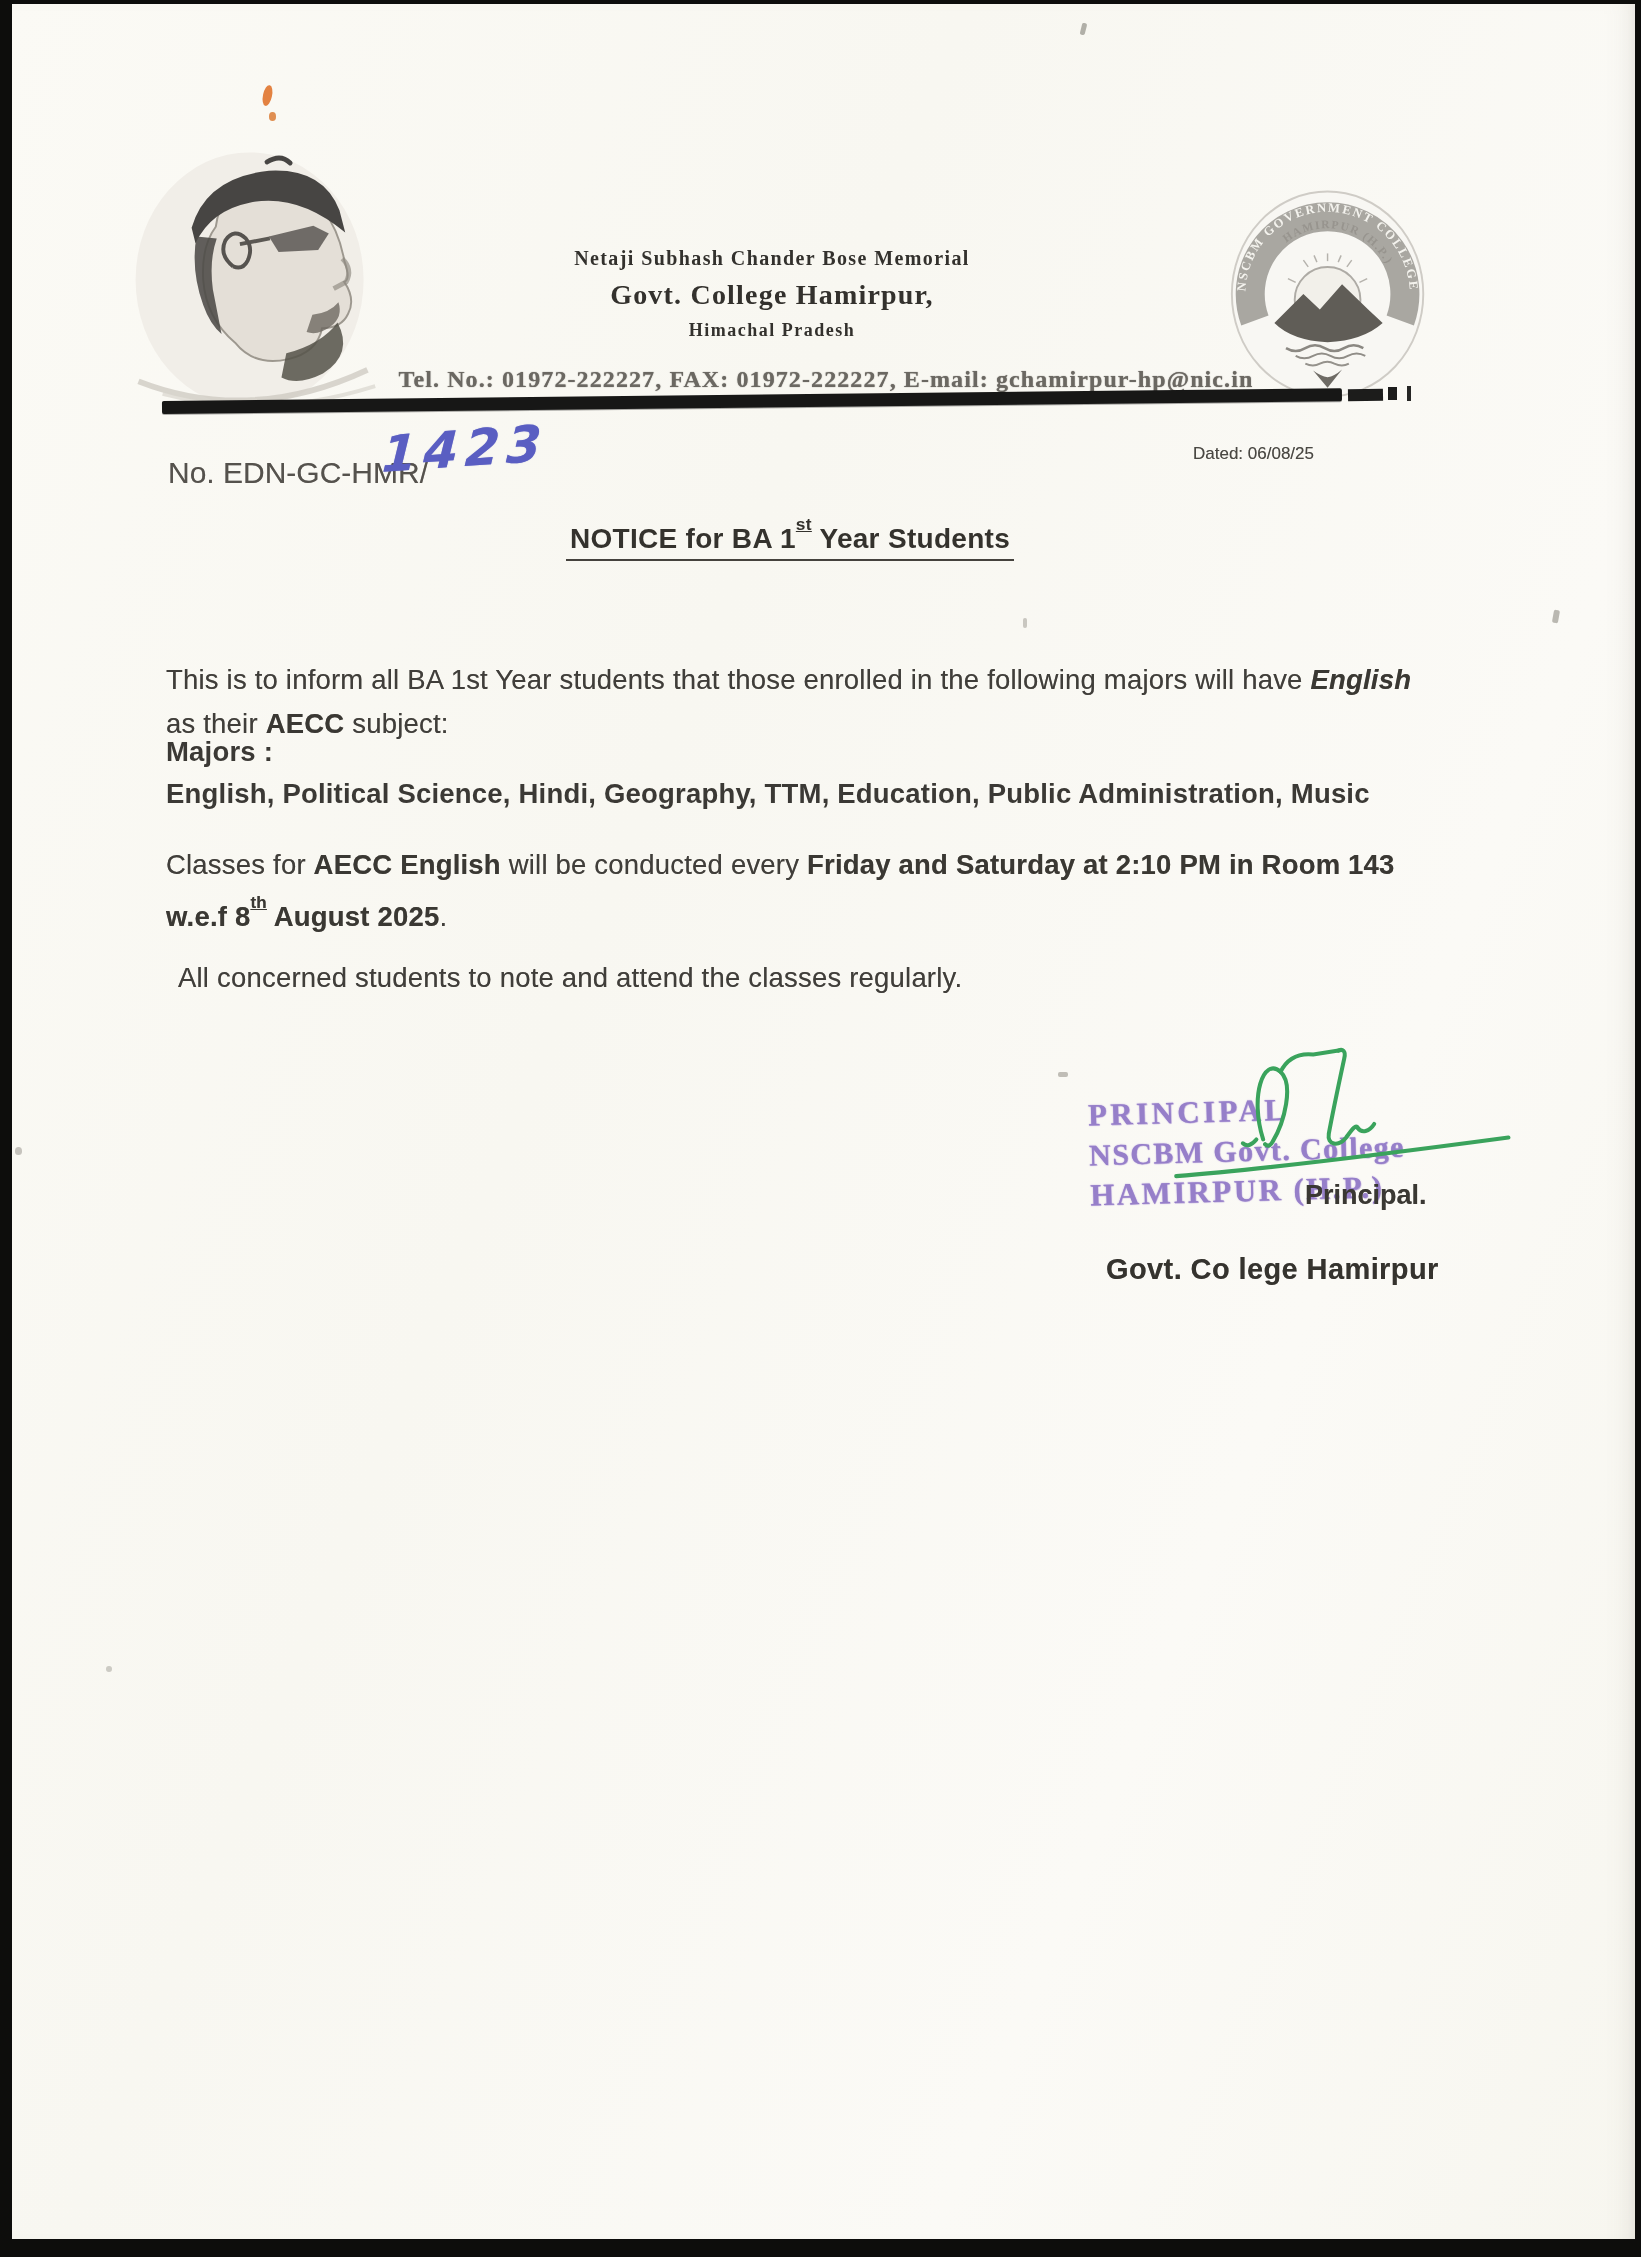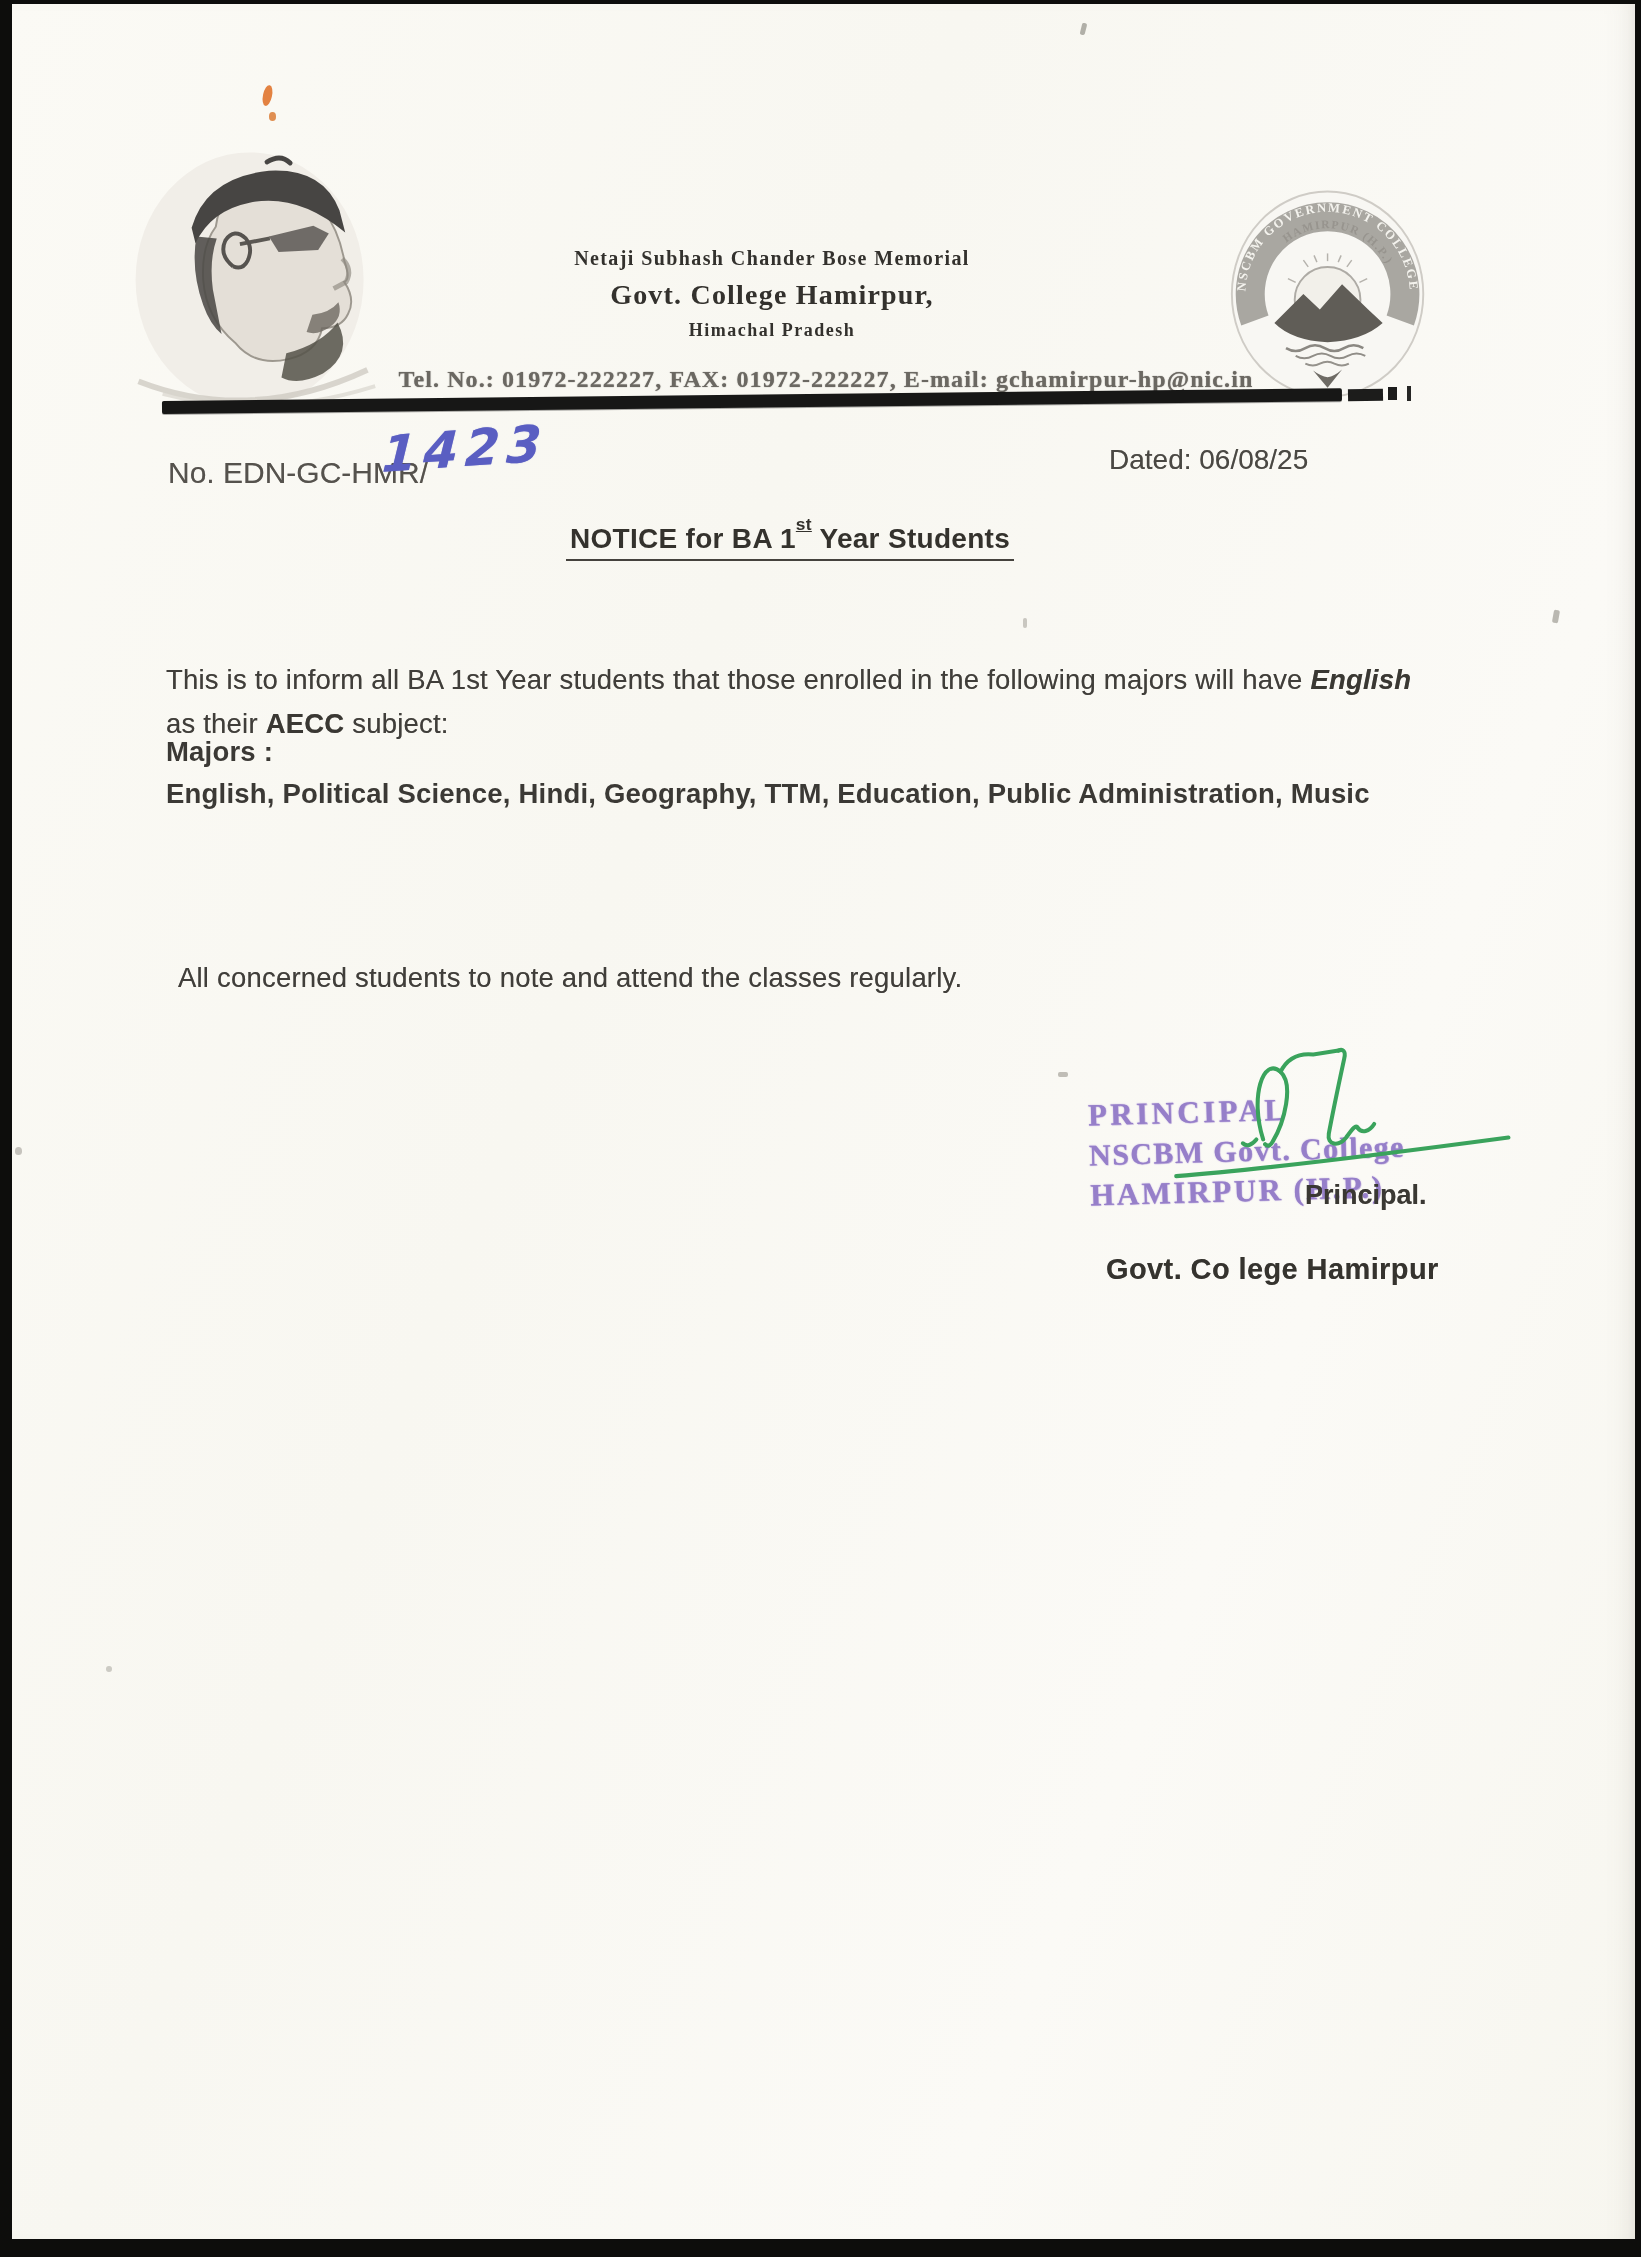--- a/index.html
+++ b/index.html
@@ -34,21 +34,21 @@
   .frag2{left:1388px;top:387px;width:8.7px;height:12.6px;}
   .frag3{left:1407px;top:386px;width:3.9px;height:14.5px;background:#262625;}
 
   
   .ref-label{position:absolute;left:168px;top:456px;font-size:30px;color:#55524d;
              text-shadow:0 0 0.6px rgba(85,82,77,.5);text-align:center;}
   .handwritten{position:absolute;left:382px;top:421px;font-size:50px;line-height:56px;
                font-family:"DejaVu Sans",sans-serif;font-style:italic;font-weight:600;
                color:#5a5ec2;transform:rotate(-4deg) skewX(-7deg);letter-spacing:6.8px;
                text-shadow:0 0 0.8px rgba(90,94,194,.7);}
-  .date-line{position:absolute;left:1109px;top:444px;font-size:28px;color:#4a4843;
+  .date-line{position:absolute;left:1193px;top:444px;font-size:17px;color:#4a4843;
              text-shadow:0 0 0.6px rgba(74,72,67,.5);}
 
   
   .title-wrap{position:absolute;left:0;top:522px;width:1580px;text-align:center;}
   .title-inner{display:inline-block;font-size:28px;font-weight:700;color:#34322d;
                border-bottom:2.9px solid #45423d;padding:0 3.9px 3.9px 3.9px;letter-spacing:0.3px;}
   sup.sp{font-size:.62em;position:relative;top:-.45em;text-decoration:underline;}
 
   
   .body-text{position:absolute;font-size:27.5px;line-height:44px;letter-spacing:0.2px;}
@@ -155,20 +155,21 @@
       <span class="title-inner"><span>NOTICE for BA 1</span><sup class="sp">st</sup><span> Year Students</span></span>
     </div>
 
     <div class="body-text t p1"><span>This is to inform all BA 1st Year students that those enrolled in the following majors will have </span><span class="bi">English</span><span> as their </span><span class="b">AECC</span><span> subject:</span></div>
 
     <div class="body-text majors">
       <div>Majors :</div>
       <div>English, Political Science, Hindi, Geography, TTM, Education, Public Administration, Music</div>
     </div>
 
+    <div class="body-text t sched"><span>Classes for </span><span class="b">AECC English</span><span> will be conducted every </span><span class="b">Friday and Saturday at 2:10 PM in Room 143</span><br><span class="b">w.e.f 8</span><sup class="sp b">th</sup><span class="b"> August 2025</span><span>.</span></div>
 
     <div class="body-text t note">All concerned students to note and attend the classes regularly.</div>
 
     <div class="stamp">
       <div class="st1">PRINCIPAL</div>
       <div class="st2">NSCBM Govt. College</div>
       <div class="st3">HAMIRPUR (H.P.)</div>
     </div>
 
     <div class="printed-principal">Principal.</div>

